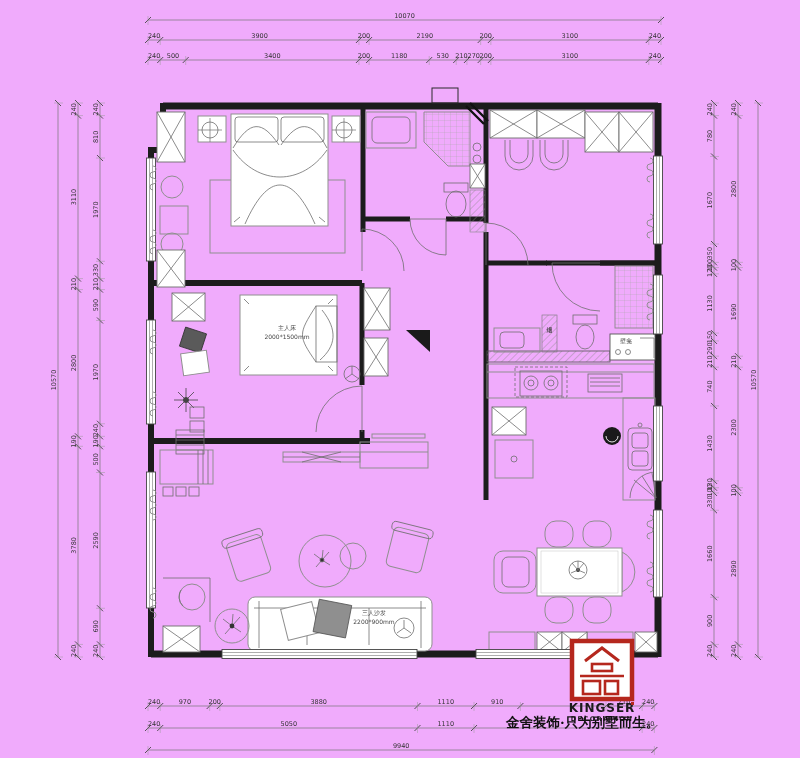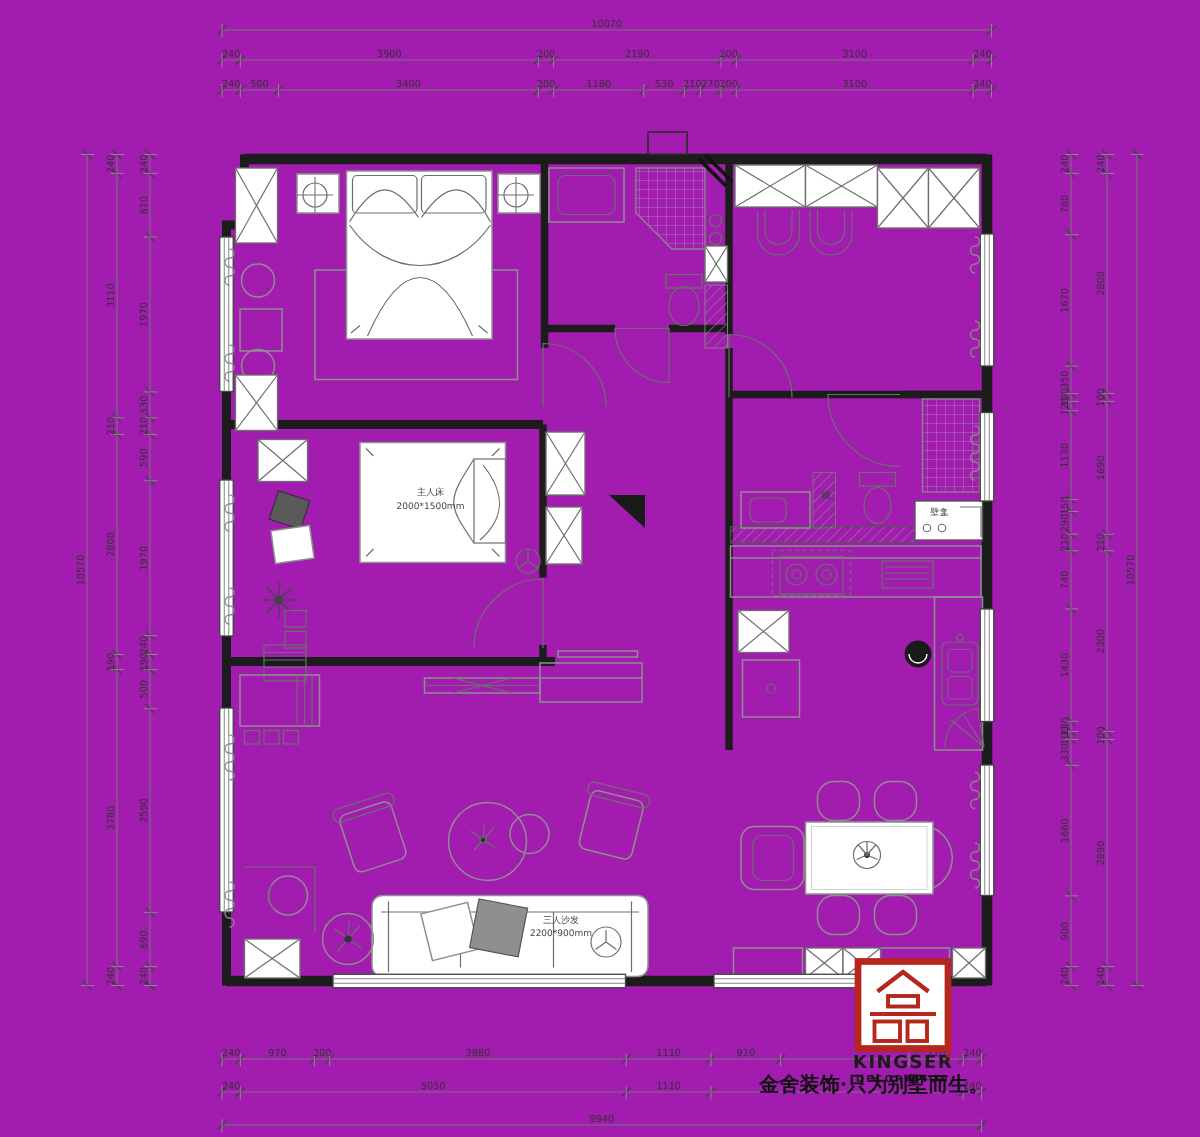--- a/index.html
+++ b/index.html
@@ -1,16 +1,16 @@
 <!DOCTYPE html>
 <html><head>
 <meta charset="utf-8">
 <style>
   html,body{margin:0;padding:0;background:#fff;}
-  #stage{position:relative;width:800px;height:758px;background:#a21caf;overflow:hidden;
+  #stage{position:relative;width:800px;height:758px;background:#f0abfc;overflow:hidden;
          font-family:"DejaVu Sans",sans-serif;}
   svg text{font-family:"DejaVu Sans",sans-serif;}
   .wall{stroke:#1c1c1c;fill:none;}
   .f{stroke:#8f8f8f;fill:none;stroke-width:1;}
   .fw{stroke:#8f8f8f;fill:#fff;stroke-width:1;}
   .f2{stroke:#6e6e6e;fill:none;stroke-width:0.8;}
   .dk{stroke:#2a2a2a;fill:none;stroke-width:1;}
   .dim{font-size:6.5px;fill:#333;text-anchor:middle;}
   .lab{font-size:6px;fill:#444;text-anchor:middle;}
   .logoTop{font-size:12px;font-weight:bold;letter-spacing:1px;fill:#1b1b1b;text-anchor:middle;}

